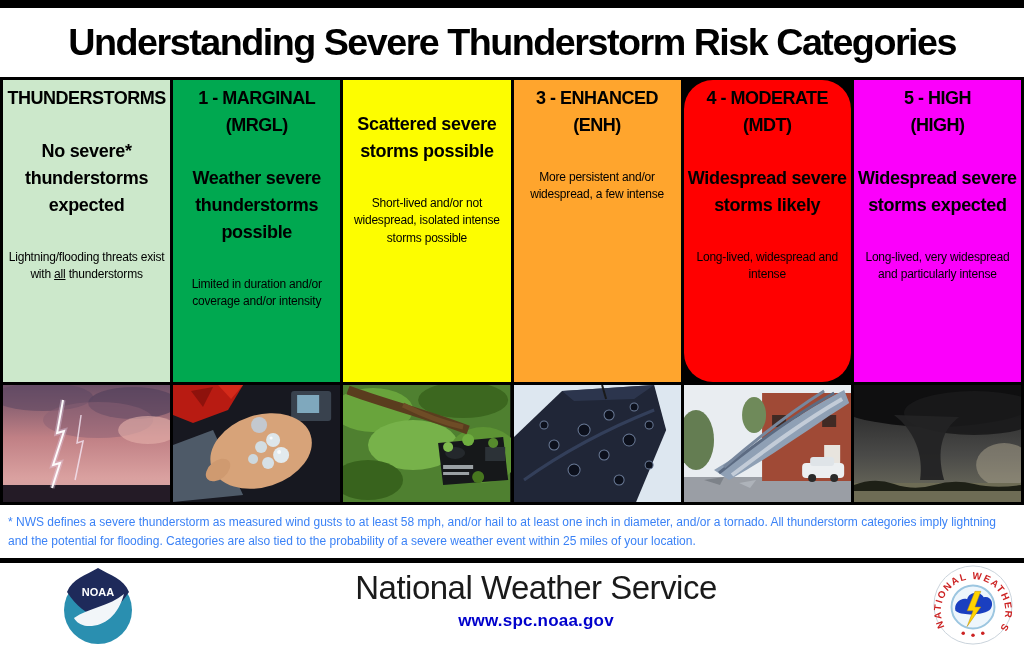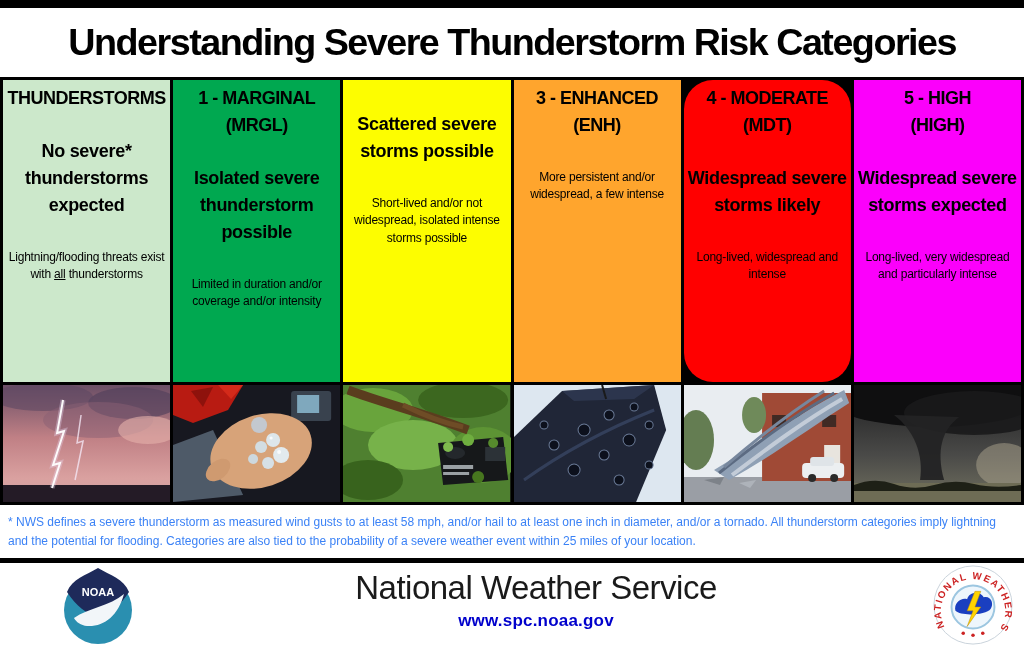--- a/index.html
+++ b/index.html
@@ -59,21 +59,21 @@
     </div>
     <div class="cat-summary">No severe* thunderstorms expected</div>
     <div class="cat-detail"><span>Lightning/flooding threats exist with </span><span class="u">all</span><span> thunderstorms</span></div>
   </div>
 
   <div class="cat-cell" style="background-color: rgb(0, 168, 80);">
     <div class="cat-header">
       <span style="display:block">1 - MARGINAL</span>
       <span style="display:block">(MRGL)</span>
     </div>
-    <div class="cat-summary">Isolated severe thunderstorm possible</div>
+    <div class="cat-summary">Weather severe thunderstorms possible</div>
     <div class="cat-detail">Limited in duration and/or coverage and/or intensity</div>
   </div>
 
   <div class="cat-cell" style="background-color: rgb(253, 253, 0);">
     <div class="cat-summary">Scattered severe storms possible</div>
     <div class="cat-detail">Short-lived and/or not widespread, isolated intense storms possible</div>
   </div>
 
   <div class="cat-cell" style="background-color: rgb(255, 165, 45);">
     <div class="cat-header">

